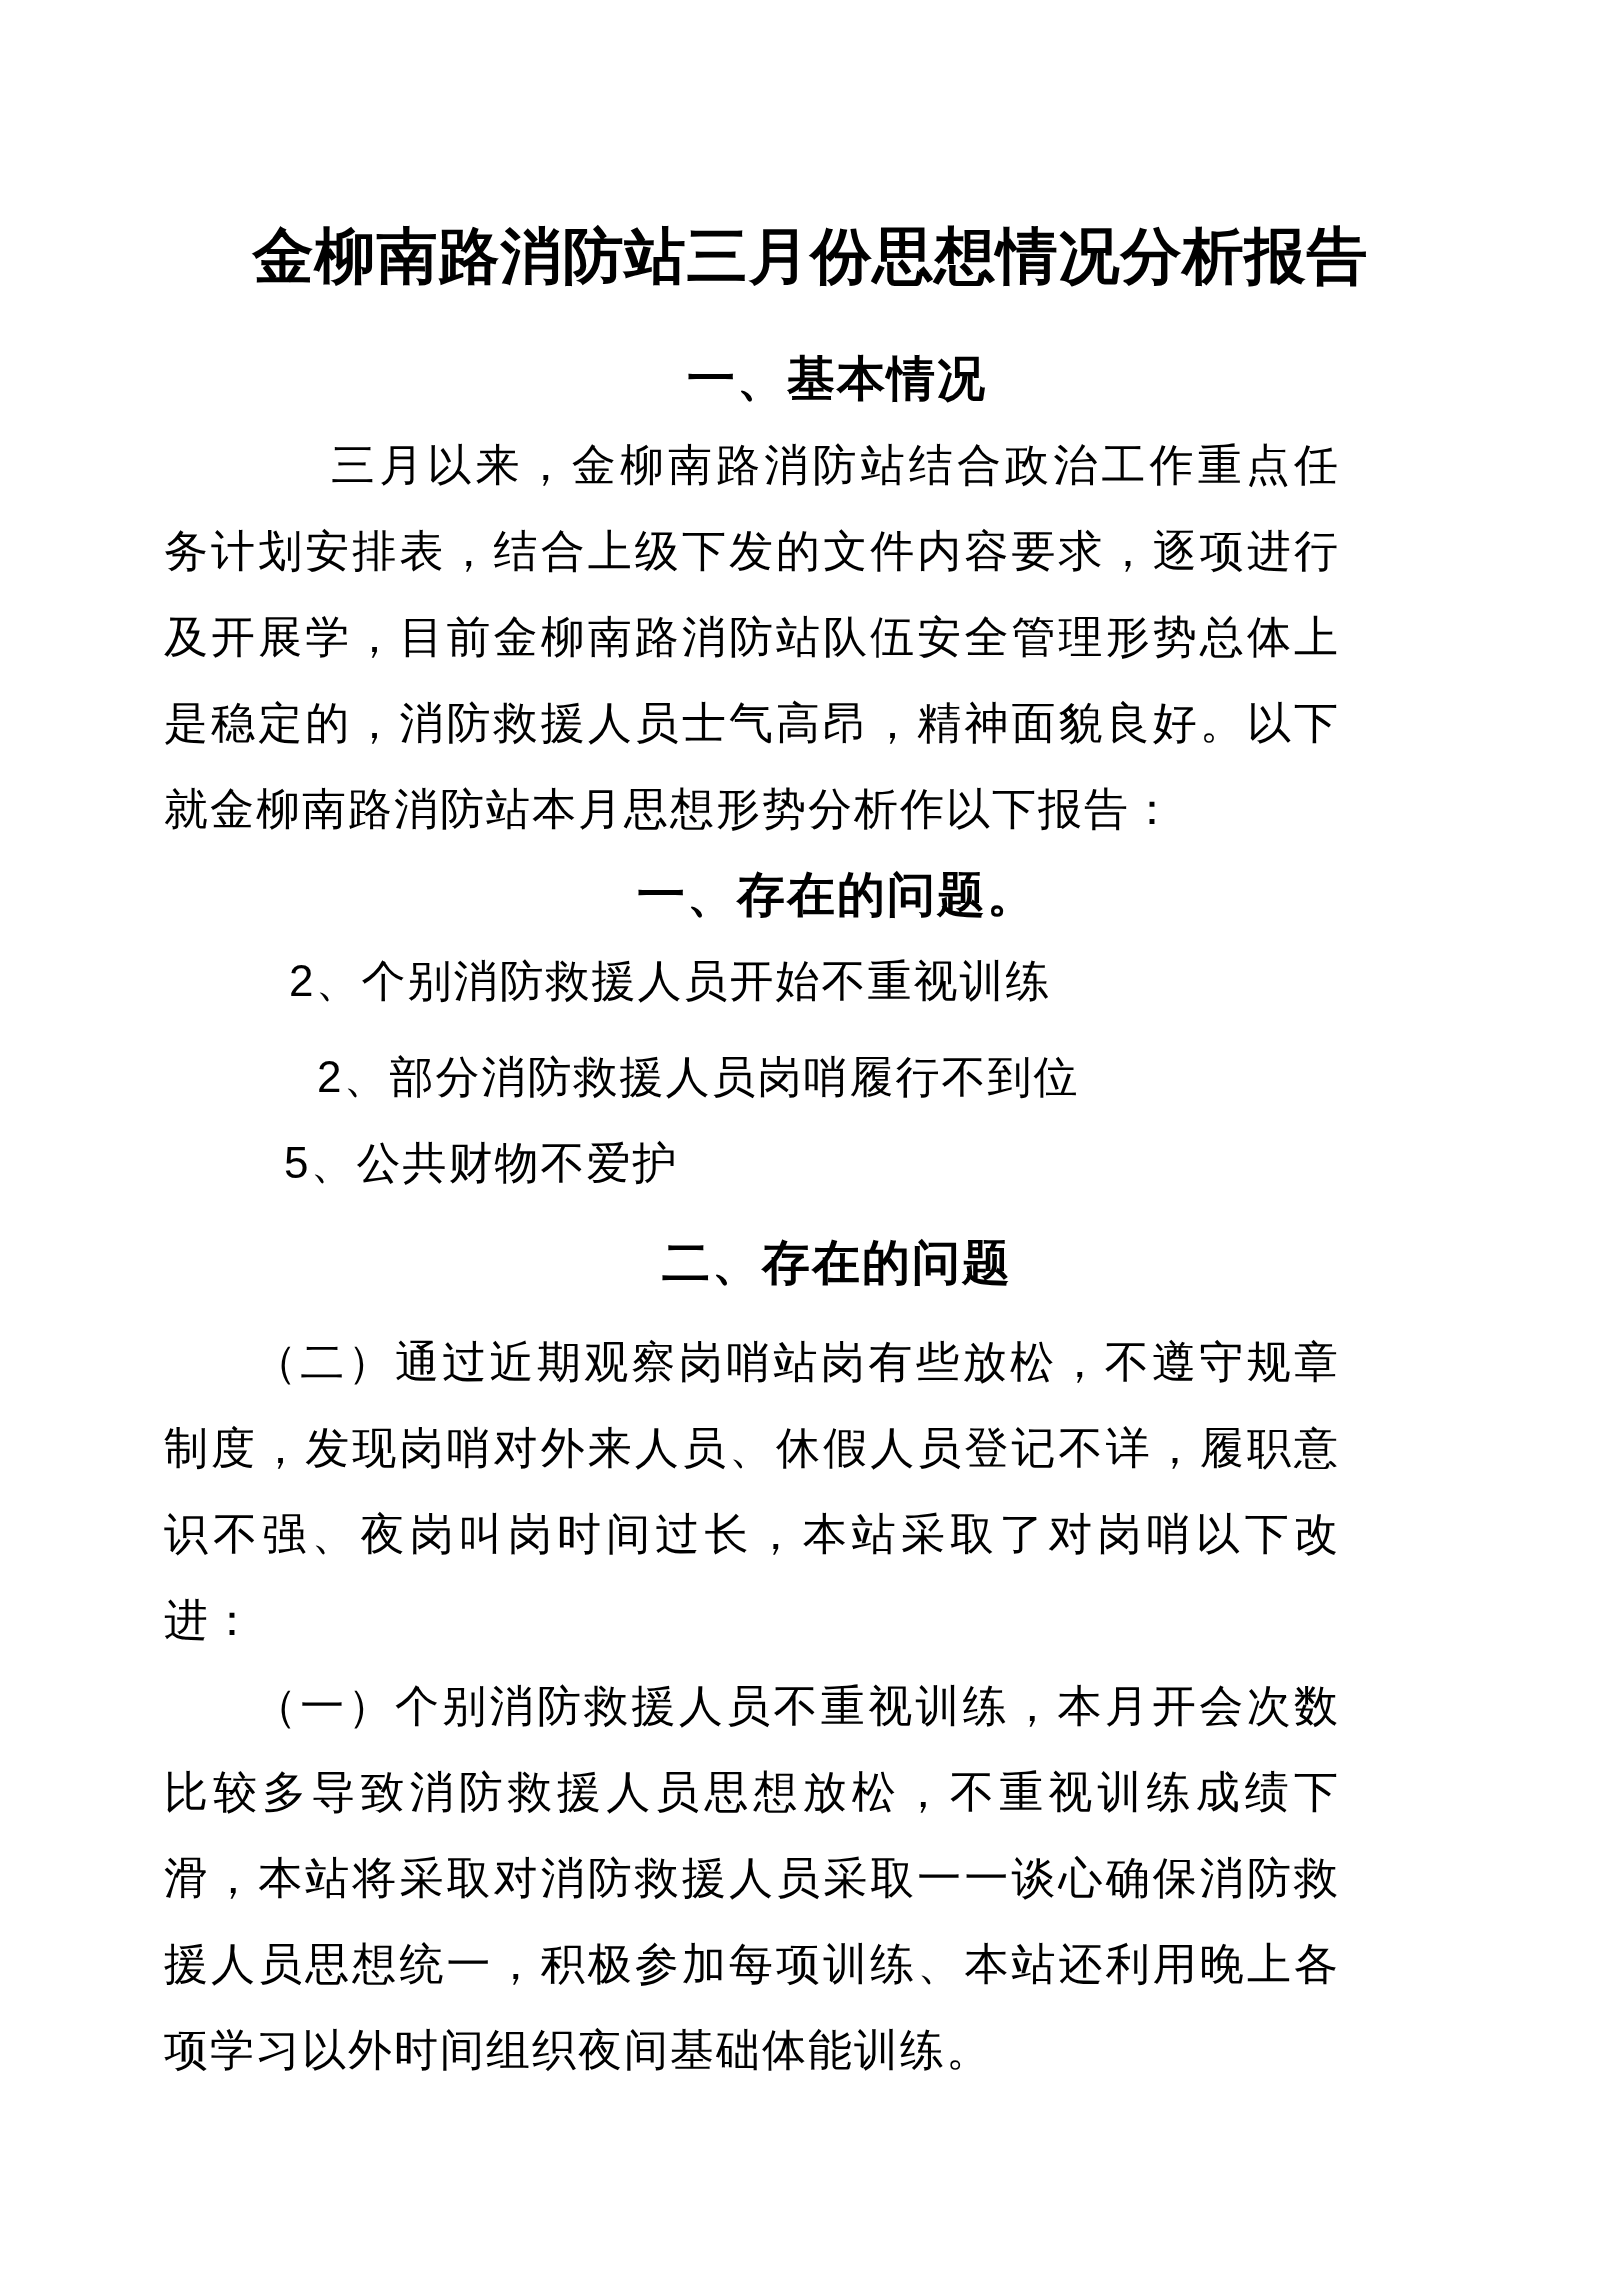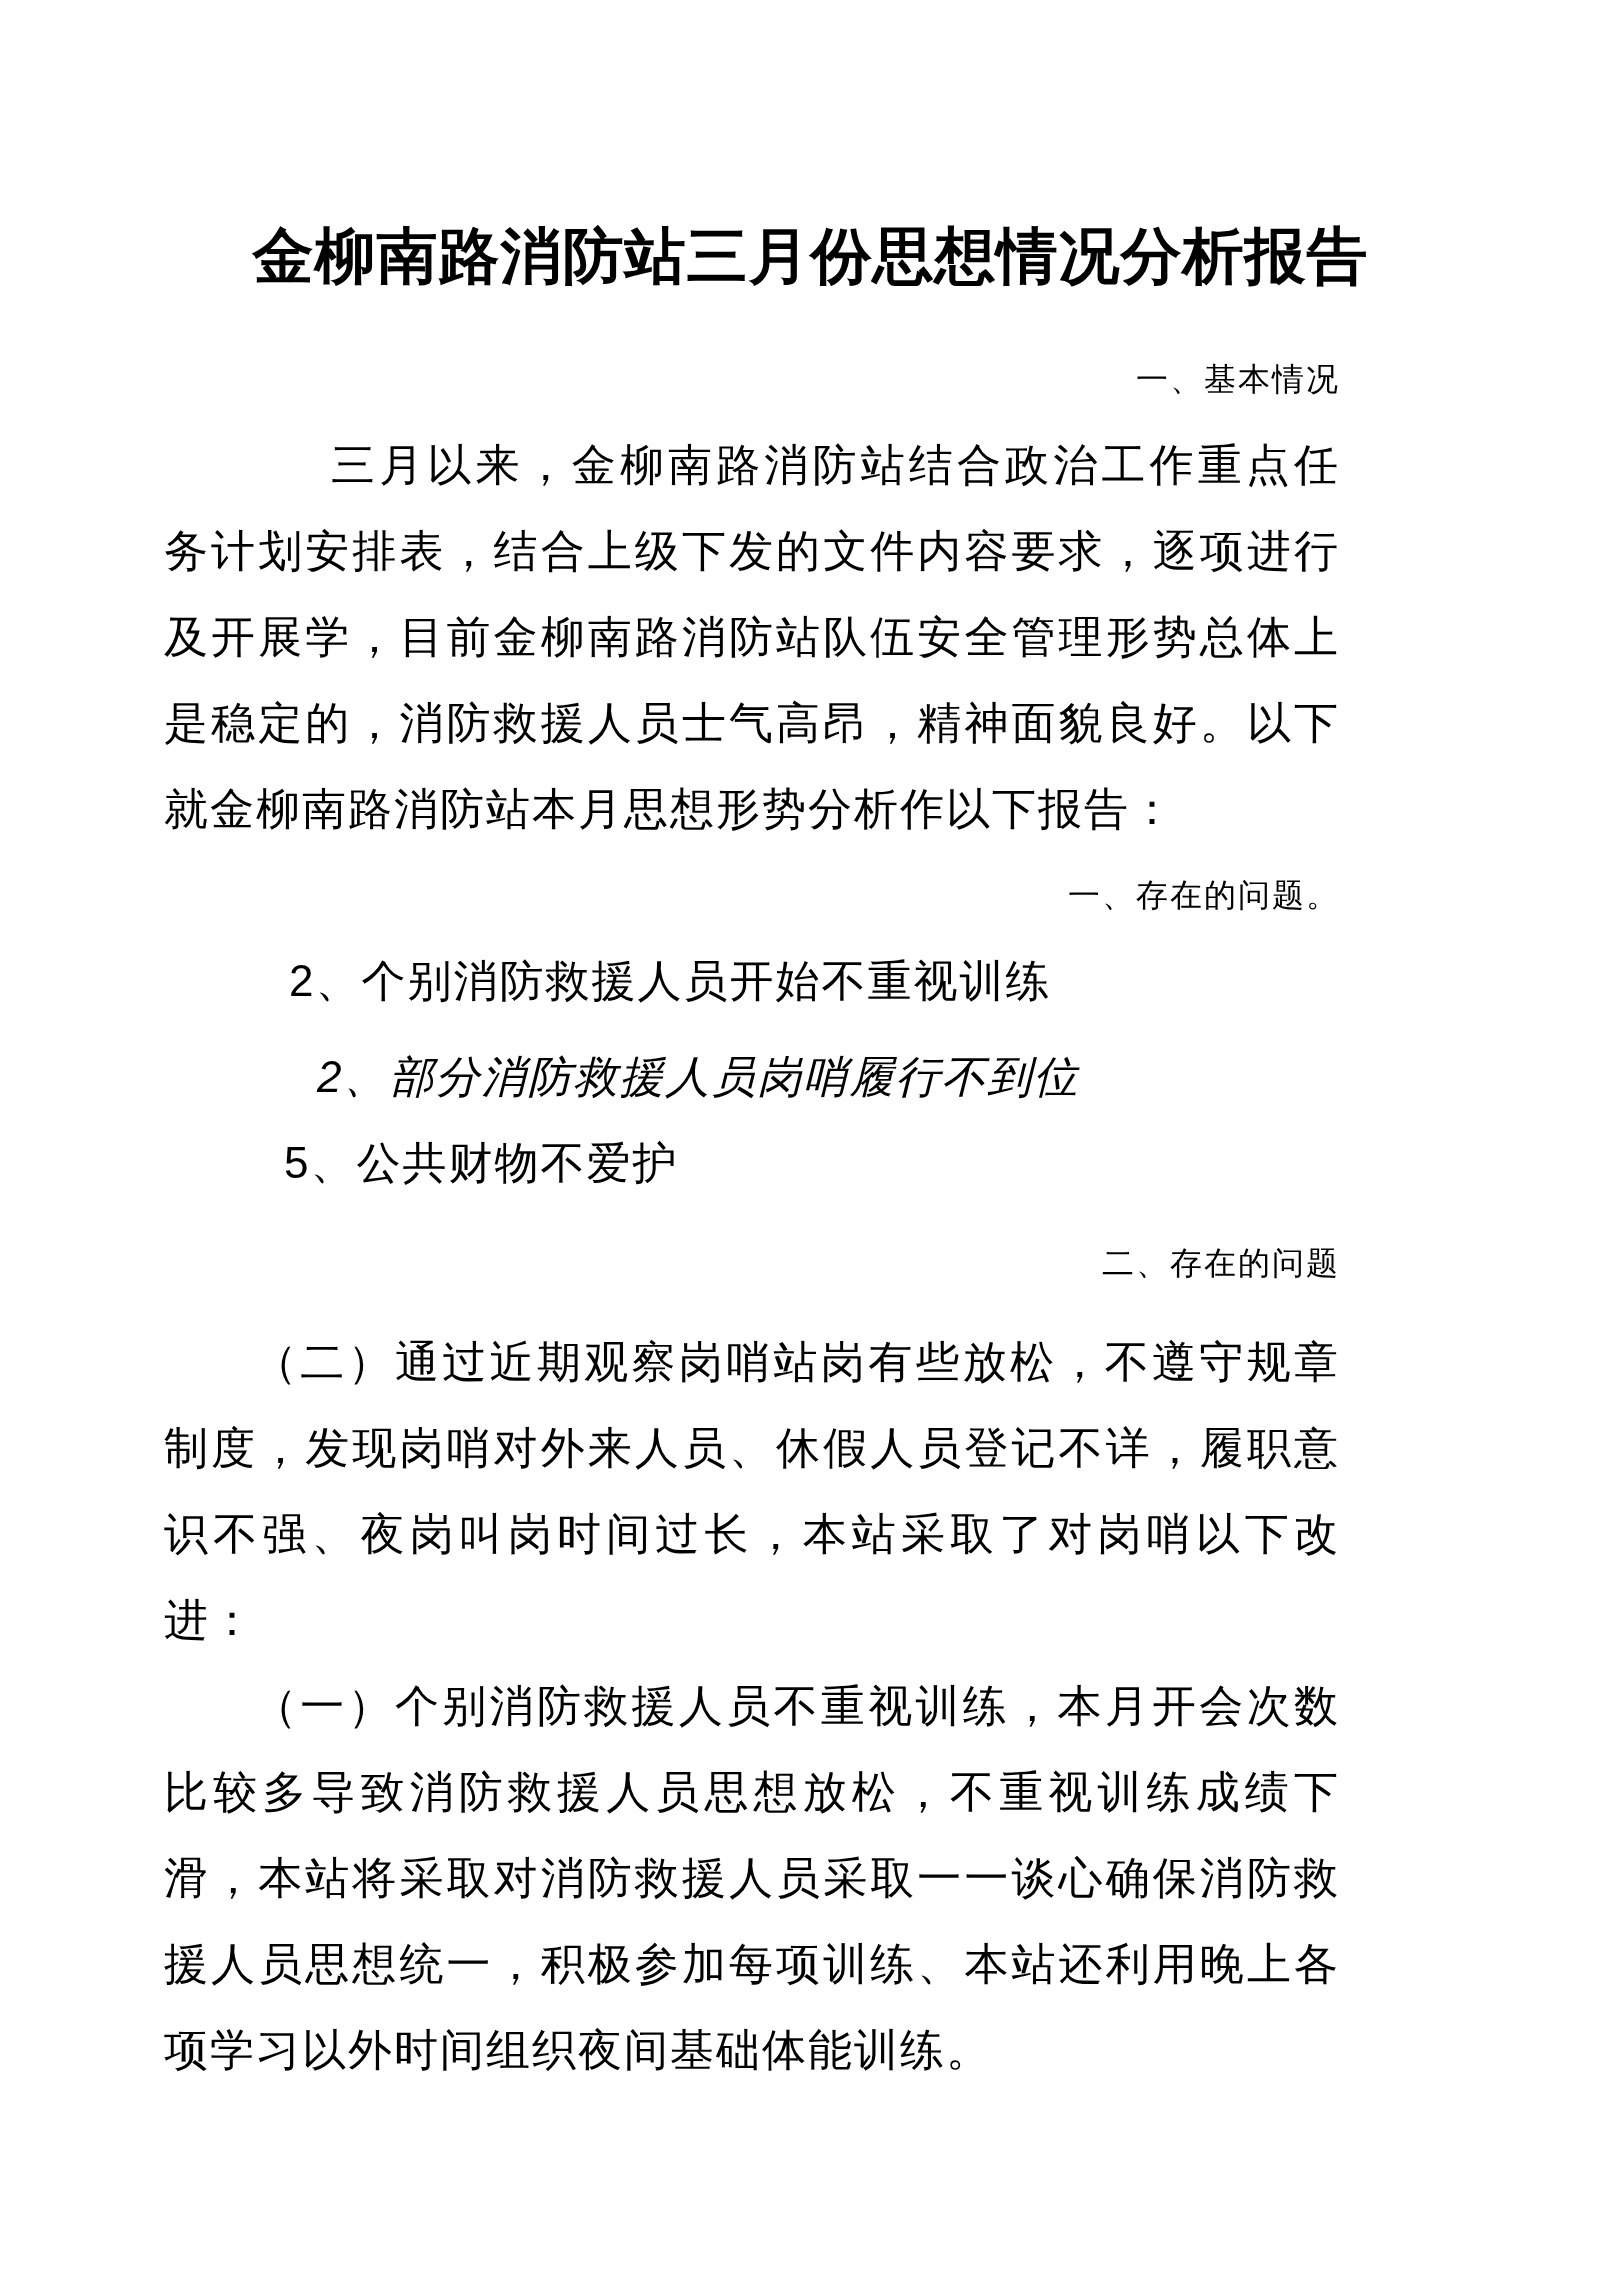--- a/index.html
+++ b/index.html
@@ -35,25 +35,25 @@
     margin: 38px 0 0 164px;
     width: 1176px;
     font-size: 44px;
     line-height: 86px;
     letter-spacing: 2px;
     text-align: justify;
     text-justify: inter-ideograph;
   }
   .heading {
     margin: 0;
-    font-size: 32px;
-    font-weight: 400;
+    font-size: 48px;
+    font-weight: 700;
     line-height: 86px;
     padding-left: 170px;
-    text-align: right;
+    text-align: center;
   }
   .heading-measures {
     margin-top: 14.7px;
   }
   .para {
     margin: 0;
   }
   .indent-first {
     text-indent: 167px;
   }
@@ -61,21 +61,20 @@
     text-indent: 89px;
   }
   .list-item {
     margin: 0;
     padding-left: 125px;
     text-align: left;
   }
   .item-2 {
     padding-left: 153px;
     margin-top: 9.8px;
-    font-style: italic;
   }
   .item-3 {
     padding-left: 120px;
   }
   .para-b {
     margin-top: 12.7px;
   }
 </style>
 </head>
 <body>

